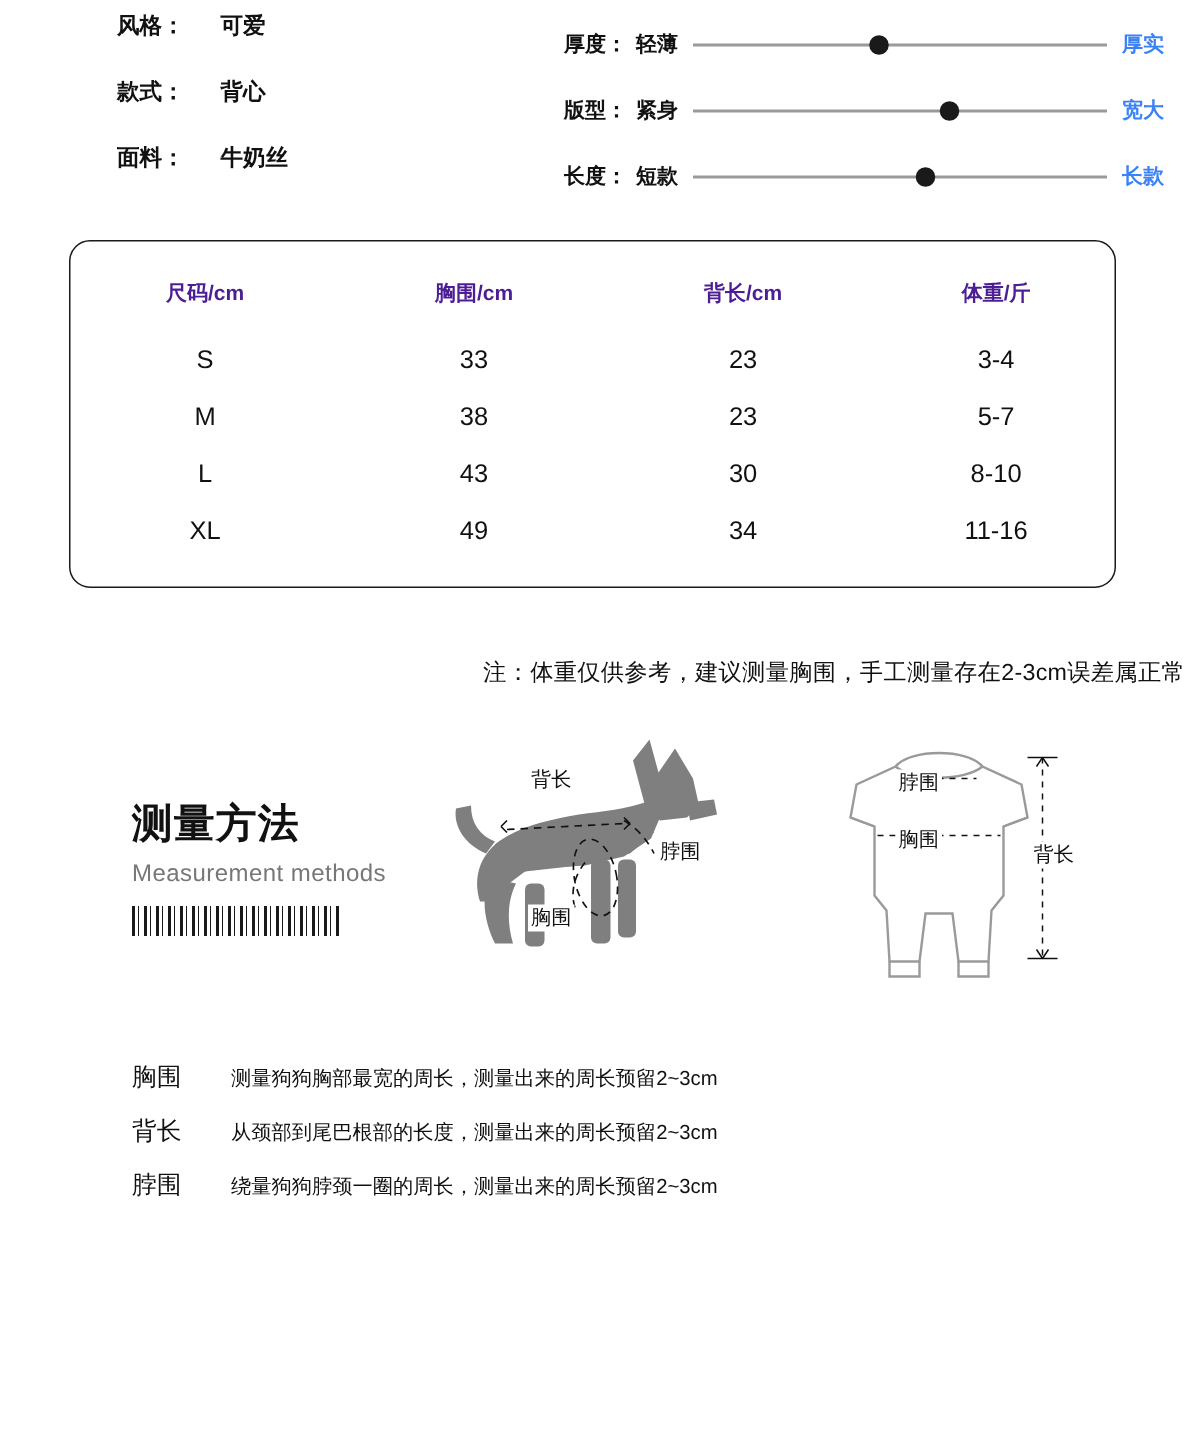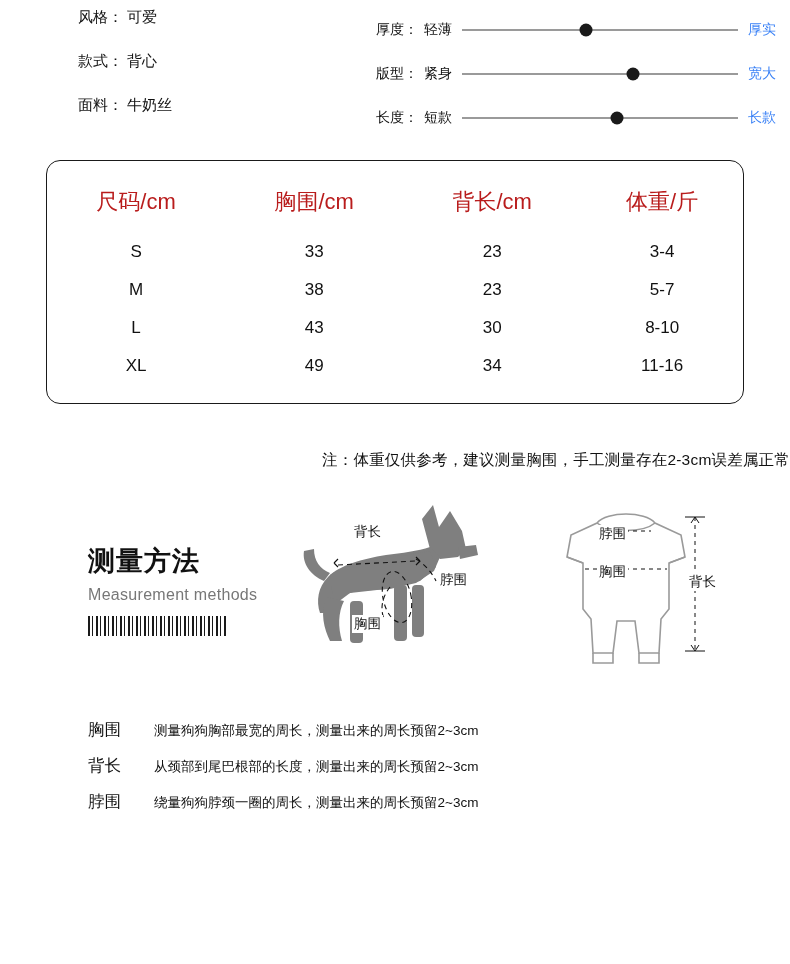--- a/index.html
+++ b/index.html
@@ -13,40 +13,41 @@
     font-family: "Liberation Sans", sans-serif;
     color: #1a1a1a;
     position: relative;
     overflow: hidden;
   }
 
   
   .attr-section {
     display: flex;
     padding: 8px 0 0 0;
+    font-weight: bold;
   }
   .attr-left {
     width: 330px;
     padding-left: 78px;
     box-sizing: border-box;
   }
   .attr-row {
     display: flex;
     align-items: baseline;
     height: 44px;
   }
   .attr-label {
     font-size: 15px;
     color: #111;
     white-space: nowrap;
   }
   .attr-value {
     font-size: 15px;
     color: #111;
-    margin-left: 4px;
+    margin-left: 24px;
     white-space: nowrap;
   }
 
   .attr-right {
     flex: 1;
     padding-left: 10px;
     box-sizing: border-box;
   }
   .slider-row {
     display: flex;
@@ -94,23 +95,23 @@
     border: 1px solid #1a1a1a;
     border-radius: 14px;
     padding: 20px 0 18px 0;
     box-sizing: border-box;
   }
   table.size-table {
     width: 100%;
     border-collapse: collapse;
   }
   table.size-table th {
-    font-size: 22px;
-    font-weight: normal;
-    color: #b91c1c;
+    font-size: 14px;
+    font-weight: bold;
+    color: #4c1d95;
     padding: 6px 0 16px 0;
     text-align: center;
   }
   table.size-table td {
     font-size: 17px;
     color: #111;
     text-align: center;
     padding: 9px 0;
   }
 

